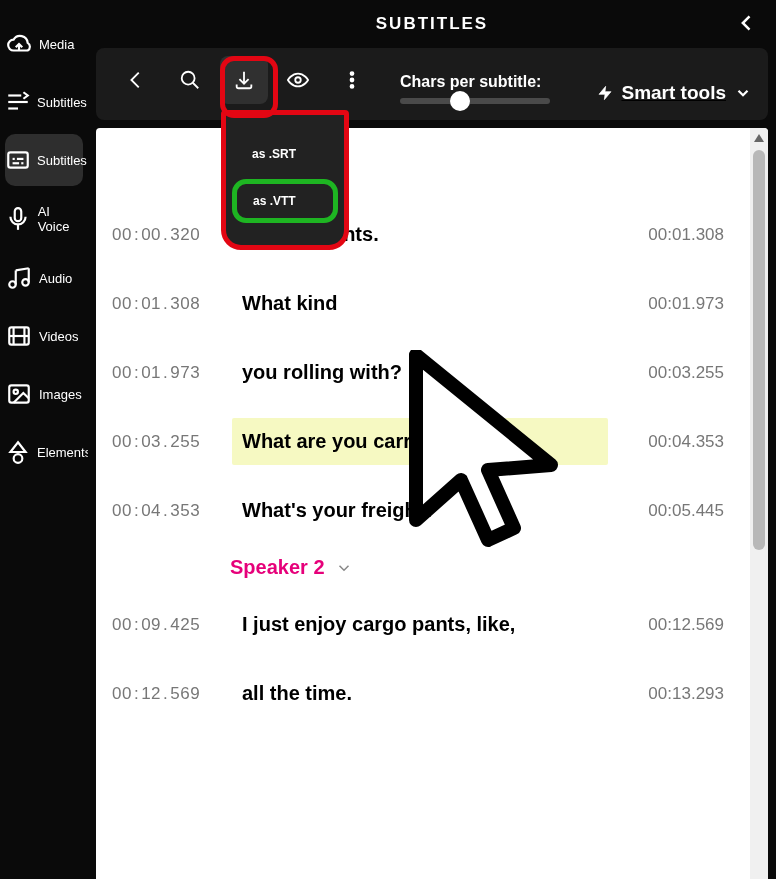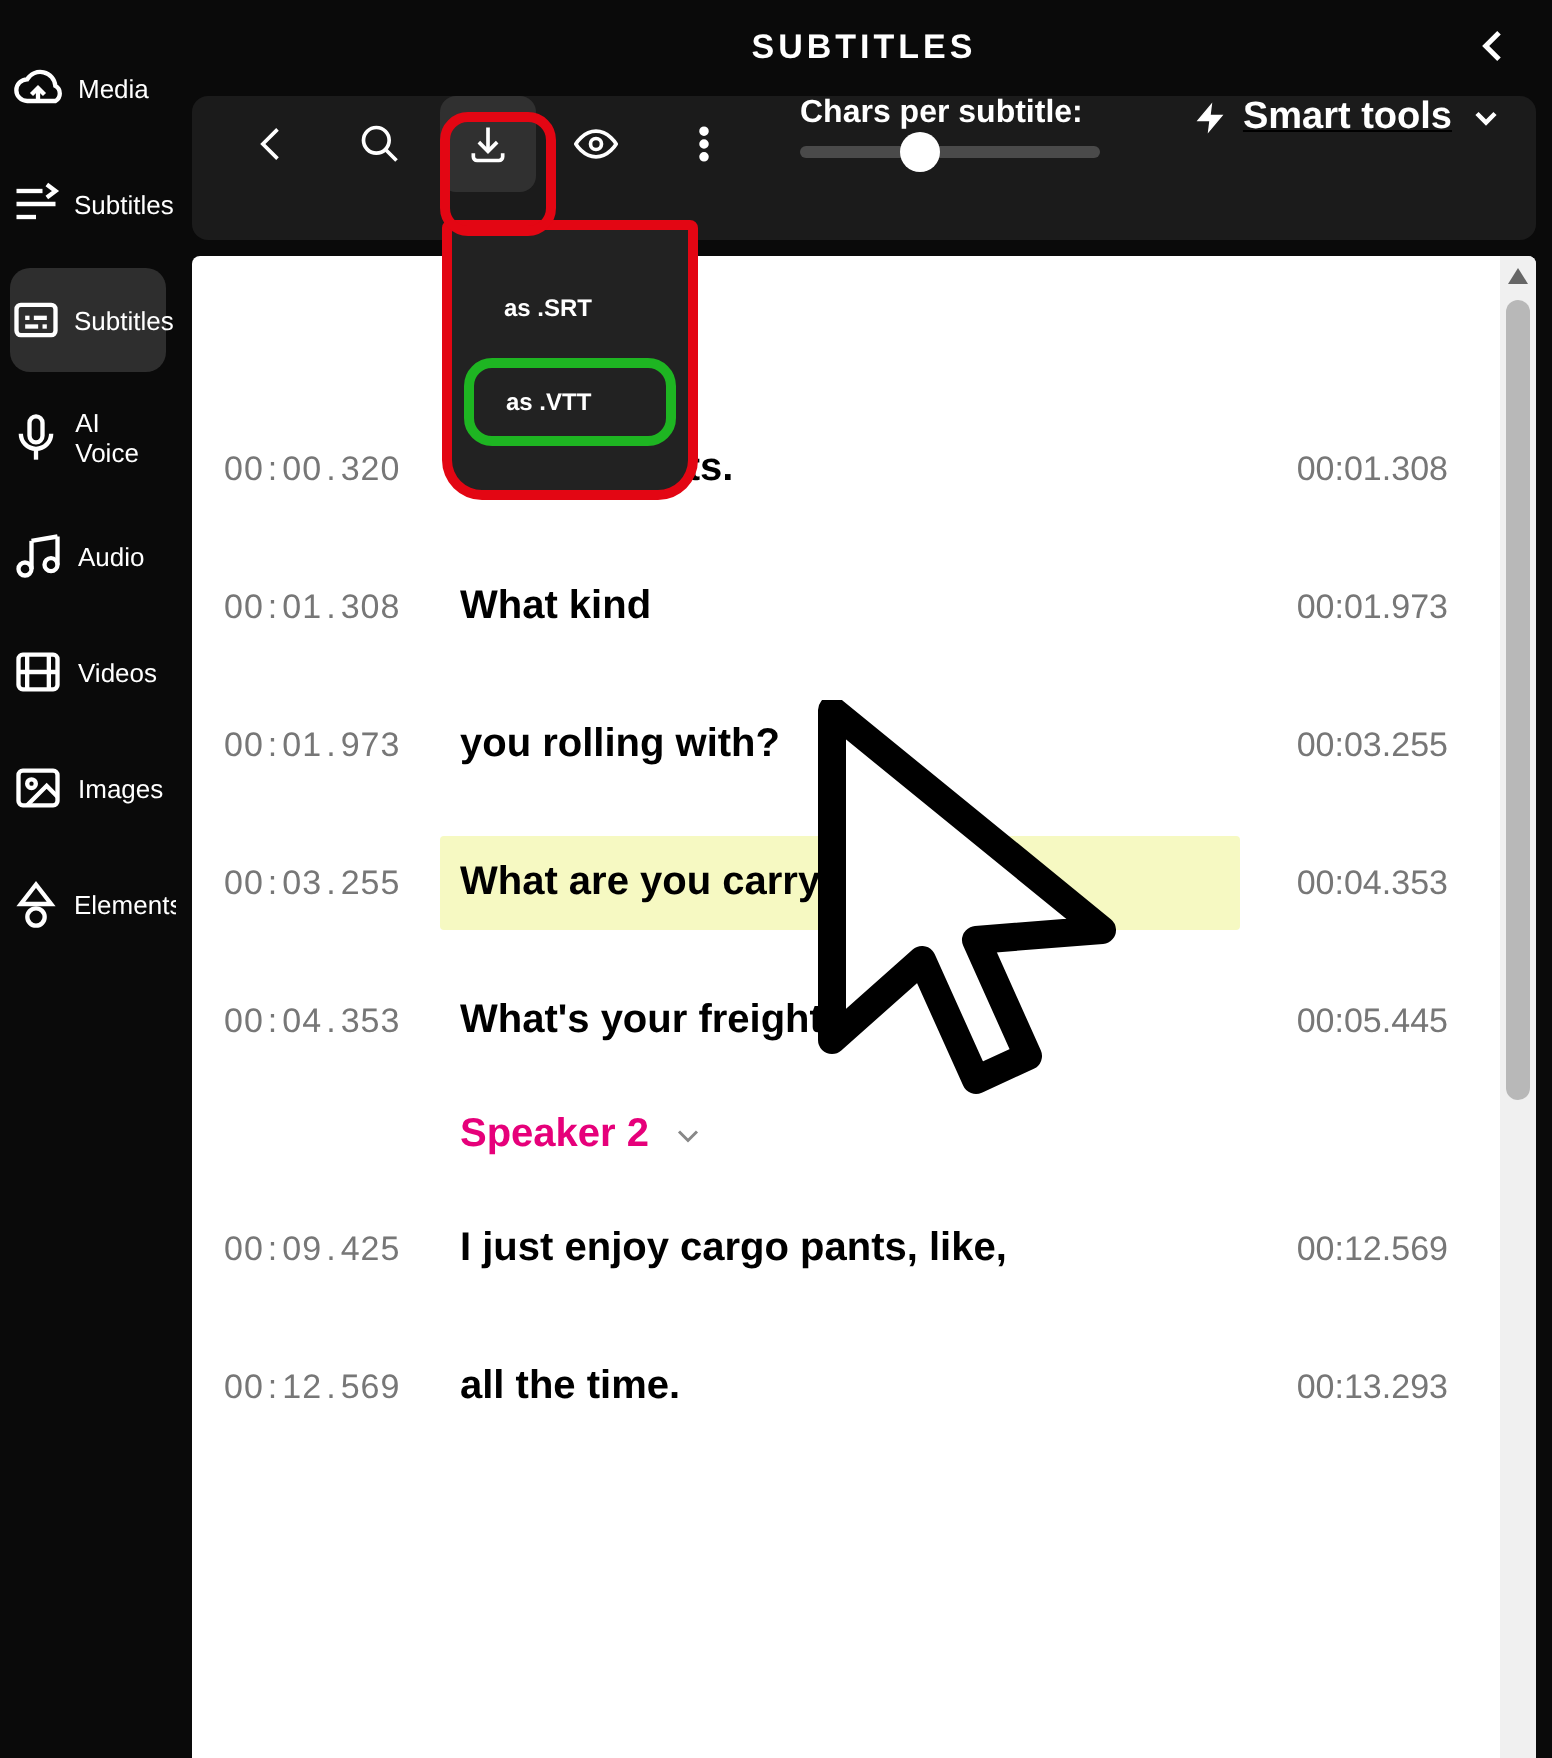--- a/index.html
+++ b/index.html
@@ -13,21 +13,21 @@
   .sidebar-item .icon svg { stroke:#fff; fill:none; stroke-width:2; }
   .sidebar-label { color:#fff; font-size:13px; font-weight:500; }
 
   .main { flex:1; display:flex; flex-direction:column; background:#0a0a0a; position:relative; }
 
   .titlebar { height:48px; display:flex; align-items:center; justify-content:center; position:relative; }
   .titlebar-title { color:#fff; letter-spacing:2px; font-weight:700; font-size:17px; }
   .titlebar-chevron { position:absolute; right:16px; top:10px; width:26px; height:26px; display:flex; align-items:center; justify-content:center; cursor:pointer; }
   .titlebar-chevron svg { stroke:#fff; fill:none; stroke-width:3; }
 
-  .toolbar { height:72px; background:#1b1b1b; display:flex; align-items:flex-start; gap:6px; padding:0 16px; margin:0 8px; border-radius:8px; position:relative; }
+  .toolbar { height:72px; background:#1b1b1b; display:flex; align-items:flex-end; gap:6px; padding:16px 16px; margin:0 8px; border-radius:8px; position:relative; }
   .tool-btn { width:48px; height:48px; display:flex; align-items:center; justify-content:center; border-radius:8px; cursor:pointer; }
   .tool-btn.active { background:#303030; }
   .tool-btn svg { stroke:#fff; fill:none; stroke-width:2; }
   .chars-group { display:flex; flex-direction:column; margin-left:18px; }
   .chars-label { color:#fff; font-weight:700; font-size:16px; }
   .slider { width:150px; height:6px; background:#4a4a4a; border-radius:3px; position:relative; margin-top:7px; cursor:pointer; }
   .slider-knob { position:absolute; top:50%; left:40%; transform:translate(-50%,-50%); width:20px; height:20px; background:#fff; border-radius:50%; }
   .smart-tools { margin-left:auto; display:flex; align-items:center; gap:8px; cursor:pointer;text-decoration:underline; }
   .smart-tools svg { stroke:#fff; fill:#fff; }
   .smart-label { color:#fff; font-weight:700; font-size:19px; }
@@ -35,21 +35,21 @@
   .download-menu { position:absolute; top:62px; left:125px; width:128px; background:#222; border:5px solid #e30613; border-bottom-left-radius:20px; border-bottom-right-radius:20px; border-top-left-radius:4px; border-top-right-radius:4px; padding:14px 0 18px 0; z-index:5; }
   .menu-item { padding:14px 20px; color:#fff; font-weight:700; font-size:12px; cursor:pointer; border-radius:14px; margin:4px 6px; }
   .menu-item.highlight { border:5px solid #1eb522; padding:10px 16px; }
 
   .download-button-highlight { position:absolute; top:8px; left:124px; width:58px; height:62px; border:5px solid #e30613; border-radius:14px; z-index:6; pointer-events:none; }
 
   .content { flex:1; background:#fff; margin:8px 8px 0 8px; border-radius:4px 4px 0 0; overflow:hidden; position:relative; }
   .sub-list { position:absolute; top:0; left:0; right:18px; bottom:0; padding:20px 20px 0 4px; }
   .speaker { color:#e6007a; font-weight:700; font-size:20px; display:flex; align-items:center; gap:10px; margin:18px 0 12px 130px; cursor:pointer; }
   .speaker svg { stroke:#888; fill:none; stroke-width:2; }
-  .row { display:flex; align-items:center; margin:22px 0; }
+  .row { display:flex; align-items:center; margin:22px 0;gap:12px; }
   .timecode { width:120px; color:#777; font-size:17px; letter-spacing:0.5px; text-align:left; padding-left:12px; }
   .timecode .sep1 { padding:0 2px; }
   .timecode .sep2 { padding:0 2px; }
   .sub-text { flex:1; font-size:20px; font-weight:700; color:#000; padding:12px 10px; border-radius:2px; }
   .sub-text.hl { background:#f6f9c2; }
   .end-time { width:110px; text-align:right; color:#777; font-size:17px; padding-right:6px; }
 
   .scrollbar { position:absolute; right:0; top:0; width:18px; height:100%; background:#f0f0f0; }
   .scroll-thumb { position:absolute; left:3px; width:12px; top:22px; height:400px; background:#b8b8b8; border-radius:6px; }
   .scroll-arrow { position:absolute; left:4px; width:10px; height:10px; }

